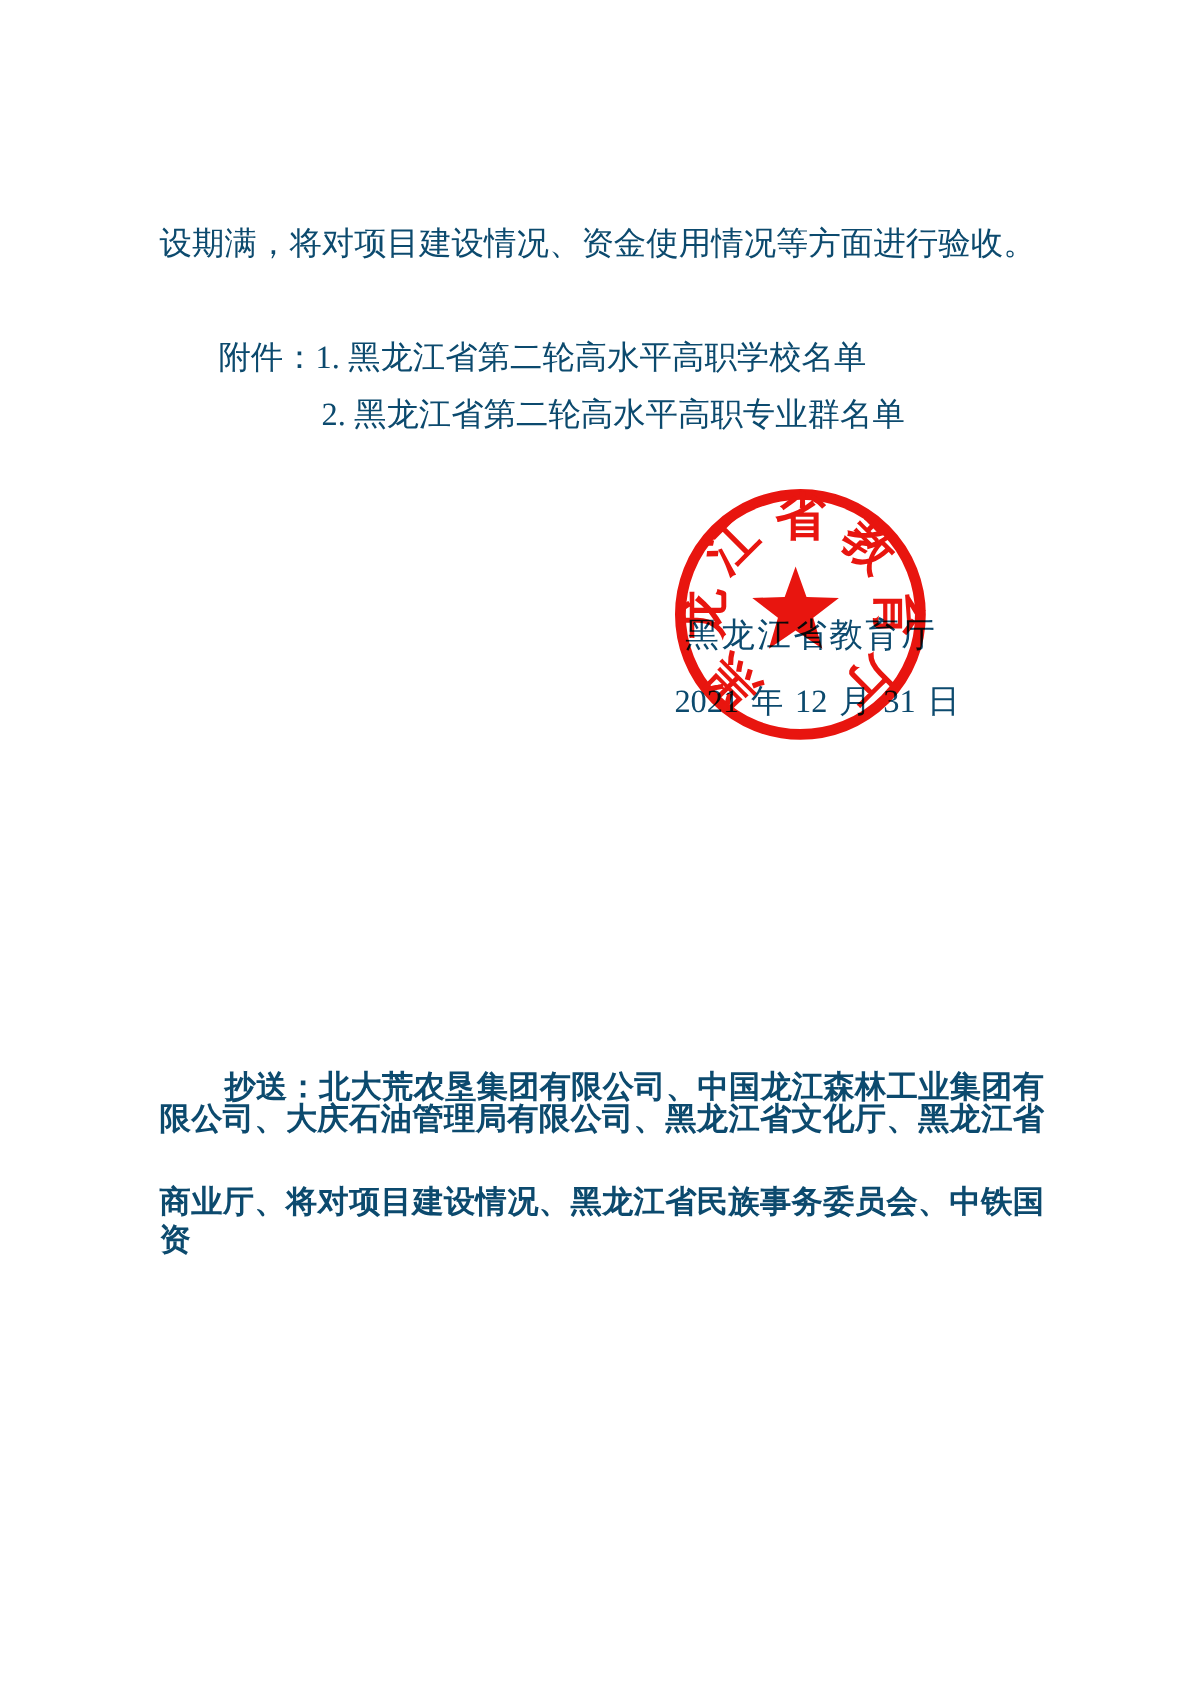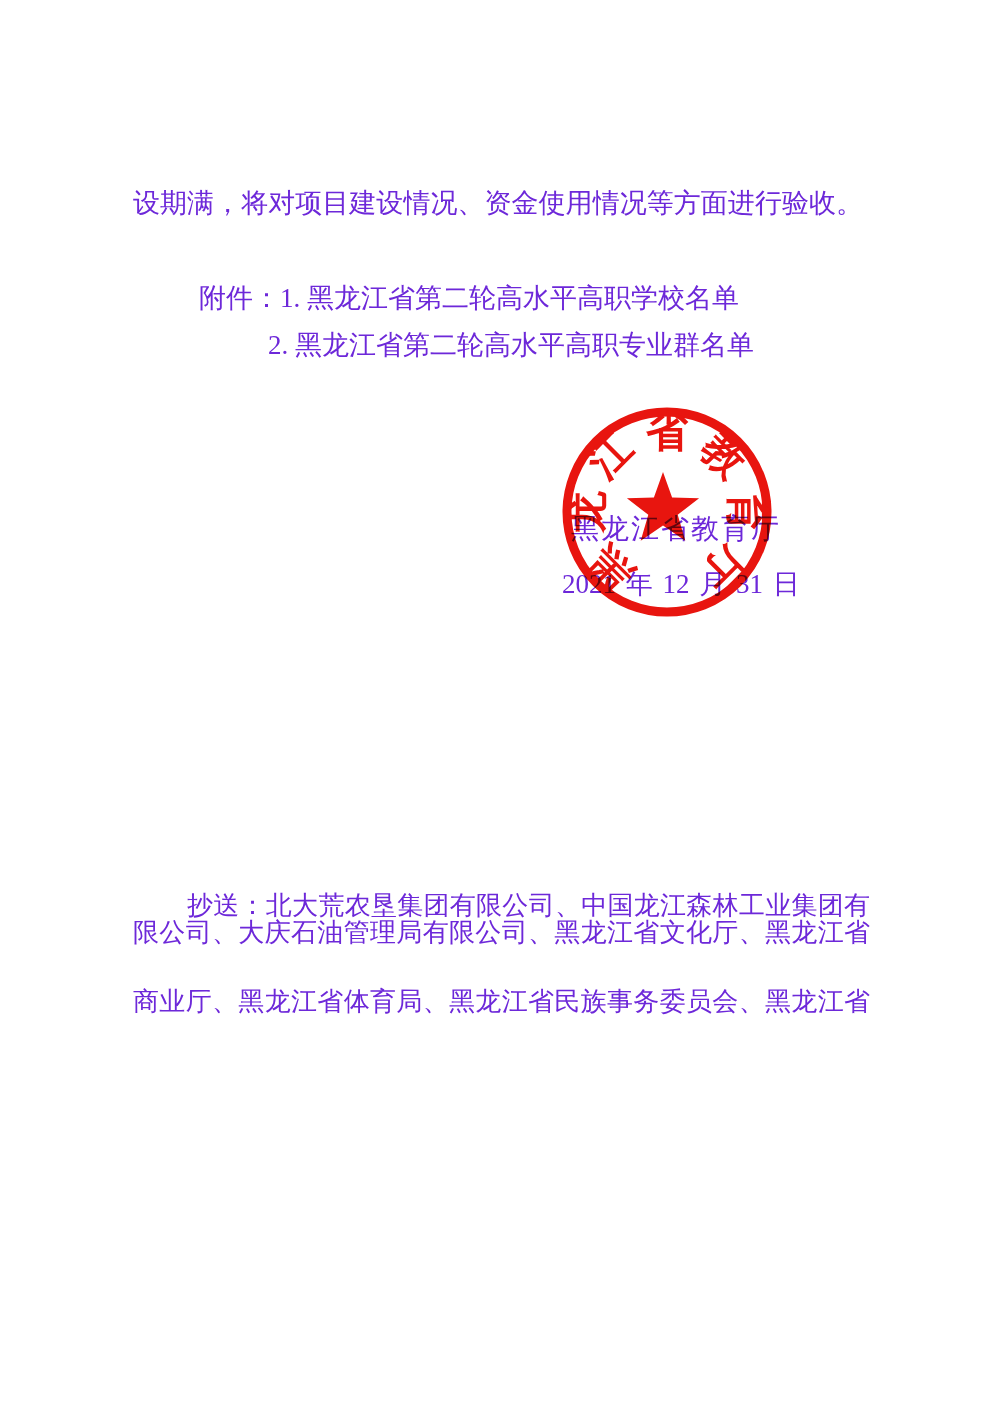--- a/index.html
+++ b/index.html
@@ -1,51 +1,51 @@
 <!DOCTYPE html>
 <html><head>
 <meta charset="utf-8">
 <style>
   html,body{margin:0;padding:0;background:#ffffff;}
   .page{
     position:relative;
     width:993px;height:1164px;
     background:#ffffff;
     font-family:"Liberation Serif","DejaVu Serif",serif;
-    color:#6d28d9;
+    color:#0c4a6e;
     overflow:hidden;
   }
   .abs{position:absolute;}
   .jline{text-align:justify;text-align-last:justify;}
   .body-line{
     left:133px;top:186px;width:730px;
     font-size:27px;line-height:34px;
   }
-  .att-line1{left:199px;top:281px;font-size:27px;line-height:34px;white-space:nowrap;}
+  .att-line1{left:182px;top:281px;font-size:27px;line-height:34px;white-space:nowrap;}
   .att-line2{left:268px;top:328px;font-size:27px;line-height:34px;white-space:nowrap;text-align:right;}
   .agency-name{
     left:571px;top:510px;
     font-size:28px;letter-spacing:2px;white-space:nowrap;
   }
   .issue-date{
     left:562px;top:566px;
     font-size:27px;word-spacing:3px;white-space:nowrap;
   }
   .seal-svg{
     left:542px;top:387px;width:250px;height:250px;
     mix-blend-mode:multiply;
   }
   .seal-char{
     font-family:"Liberation Serif","DejaVu Serif",serif;
     font-weight:bold;font-size:42px;
     text-anchor:middle;dominant-baseline:central;
   }
   .cc-line{
     left:133px;width:737px;
-    font-size:26px;line-height:32px;
+    font-size:26px;line-height:32px;font-weight:bold;
   }
   .cc-1{top:890px;box-sizing:border-box;padding-left:54px;}
   .cc-2{top:917px;}
   .cc-3{top:986px;}
   .cc-4{top:1034px;text-align:left;}
   .page-number{
     left:0;top:1303px;width:993px;
     text-align:center;font-size:25px;
     letter-spacing:5px;word-spacing:8px;
   }
@@ -70,17 +70,17 @@
     <text class="seal-char" x="125" y="45" transform="rotate(-90 125 125)" fill="#e8150f">龙</text>
     <text class="seal-char" x="125" y="45" transform="rotate(-45 125 125)" fill="#e8150f">江</text>
     <text class="seal-char" x="125" y="45" fill="#e8150f">省</text>
     <text class="seal-char" x="125" y="45" transform="rotate(45 125 125)" fill="#e8150f">教</text>
     <text class="seal-char" x="125" y="45" transform="rotate(90 125 125)" fill="#e8150f">育</text>
     <text class="seal-char" x="125" y="45" transform="rotate(135 125 125)" fill="#e8150f">厅</text>
   </svg>
 
   <div class="abs cc-line cc-1 jline">抄送：北大荒农垦集团有限公司、中国龙江森林工业集团有</div>
   <div class="abs cc-line cc-2 jline">限公司、大庆石油管理局有限公司、黑龙江省文化厅、黑龙江省</div>
-  <div class="abs cc-line cc-3 jline">商业厅、黑龙江省体育局、黑龙江省民族事务委员会、黑龙江省</div>
+  <div class="abs cc-line cc-3 jline">商业厅、将对项目建设情况、黑龙江省民族事务委员会、中铁国资</div>
 
   <div class="abs page-number">- 2 -</div>
 
 </div>
 
 </body></html>

